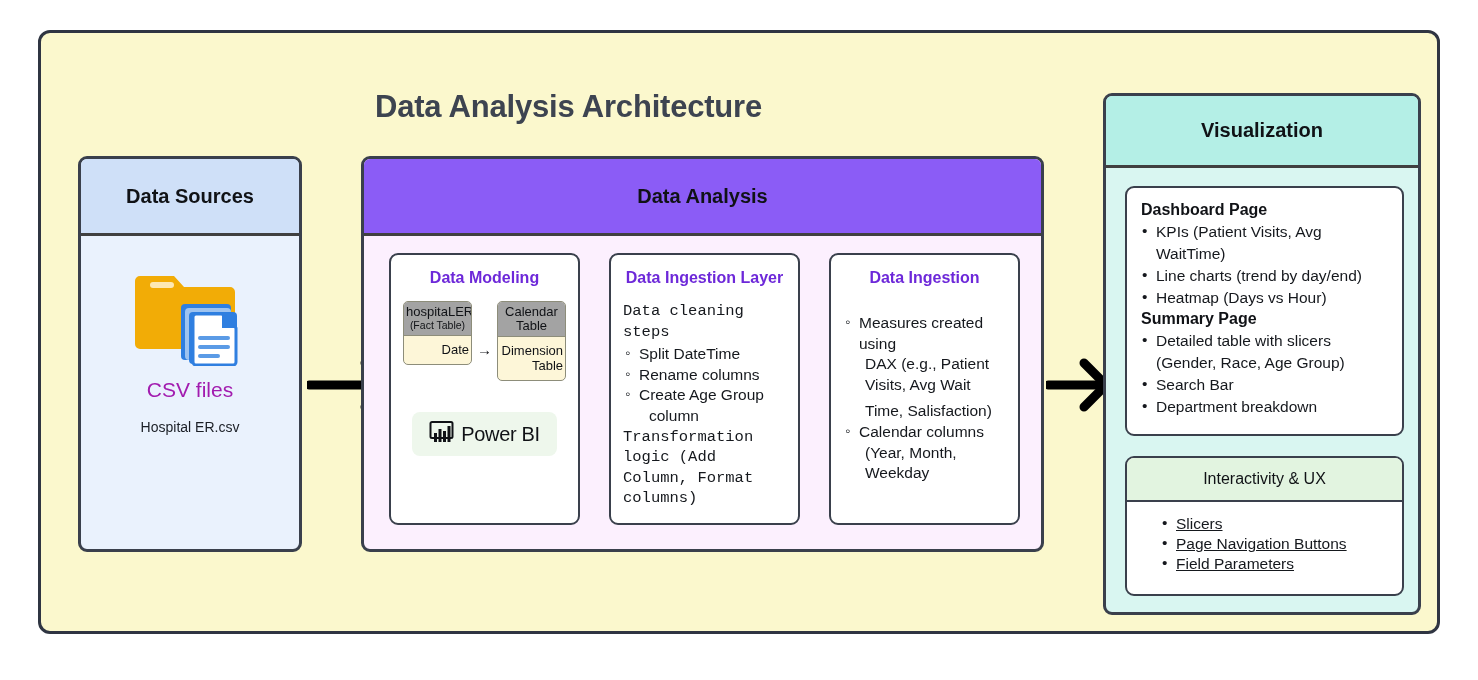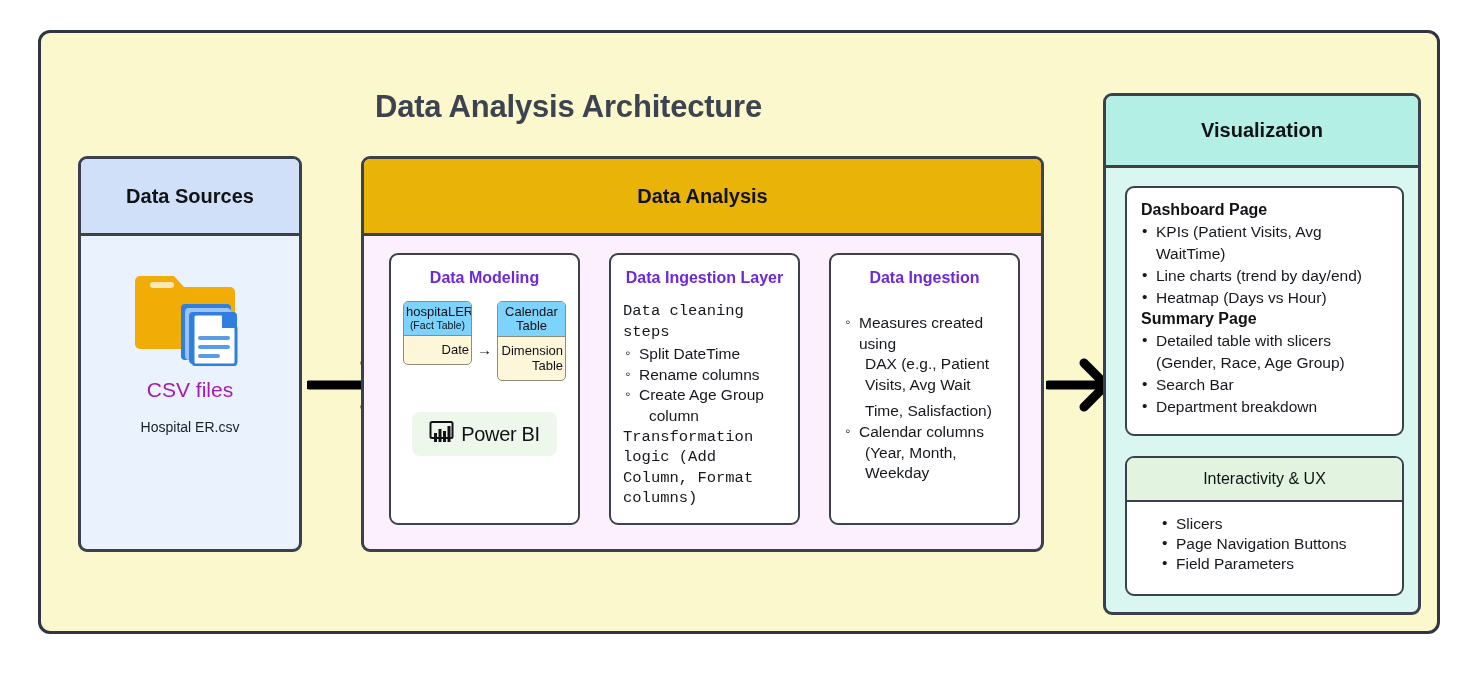--- a/index.html
+++ b/index.html
@@ -23,40 +23,40 @@
   #panel-sources .panel-head{height:77px;background:#cfe0f8;font-size:20px;}
   #src-body{position:relative;height:316px;}
   #src-icon{position:absolute;left:50%;top:26px;transform:translateX(-50%);}
   #src-label{position:absolute;left:0;top:142px;width:100%;text-align:center;
              font-size:21px;color:#a21caf;}
   #src-file{position:absolute;left:0;top:183px;width:100%;text-align:center;
             font-size:14px;color:#1b1f26;}
 
   
   #panel-analysis{left:320px;top:123px;width:683px;height:396px;background:#fcf0fe;}
-  #panel-analysis .panel-head{height:77px;background:#eab308;font-size:20px;}
+  #panel-analysis .panel-head{height:77px;background:#8b5cf6;font-size:20px;}
   #ana-body{position:relative;height:316px;}
   .subcard{position:absolute;top:17px;width:191px;height:272px;background:#ffffff;
            border:2px solid #3a404c;border-radius:9px;box-sizing:border-box;
            padding:14px 12px 0;}
   .subcard-title{text-align:center;font-size:16px;font-weight:bold;color:#6d28d9;margin-bottom:14px;}
   #card-modeling{left:25px;}
   #card-ingestion{left:245px;}
   #card-enrichment{left:465px;}
 
   .body-text{font-size:15.5px;color:#15181d;line-height:1.33;font-family:Liberation Mono, monospace;}
   ul.hollow{list-style:none;margin:0;padding:0;}
   ul.hollow li{position:relative;padding-left:16px;font-size:15.5px;color:#15181d;line-height:1.33;}
   ul.hollow li:before{content:"\25E6";position:absolute;left:2px;top:-1px;font-size:15px;}
   .cont{padding-left:26px;font-size:15.5px;color:#15181d;line-height:1.33;}
 
   
   #model-tables{position:relative;height:97px;display:flex;align-items:flex-start;justify-content:center;}
   .dtable{width:72px;border:1px solid #8d8d7a;border-radius:5px;overflow:hidden;background:#fdf6d8;}
-  .dtable .th{background:#7dd3fc;border-bottom:1px solid #8d8d7a;padding:3px 2px 4px;text-align:center;}
+  .dtable .th{background:#a3a3a3;border-bottom:1px solid #8d8d7a;padding:3px 2px 4px;text-align:center;}
   .dtable .th .t1{font-size:13px;color:#101216;line-height:1.05;}
   .dtable .th .t2{font-size:10.5px;color:#101216;line-height:1.15;}
   .dtable .td{padding:7px 2px;text-align:right;font-size:13px;color:#101216;line-height:1.1;}
   #rel-arrow{align-self:center;margin:0 5px;font-size:15px;color:#101216;line-height:1;}
 
   #powerbi{margin:14px auto 0;width:145px;height:44px;background:#eef7ec;border-radius:8px;
            display:flex;align-items:center;justify-content:center;gap:7px;}
   #powerbi-word{font-size:20px;color:#101216;letter-spacing:-0.3px;}
 
   
@@ -68,21 +68,21 @@
   #card-dashboard{top:18px;height:250px;padding:13px 14px 0;}
   #card-interactivity{top:288px;height:140px;overflow:hidden;}
   #interactivity-head{height:42px;background:#e2f4e0;border-bottom:2px solid #3a404c;
                       display:flex;align-items:center;justify-content:center;
                       font-size:16px;color:#101216;}
   #interactivity-body{padding:12px 0 0 34px;}
   .sec-head{font-size:16px;font-weight:bold;color:#101216;margin:0 0 2px;}
   ul.solid{list-style:none;margin:0;padding:0;}
   ul.solid li{position:relative;padding-left:15px;font-size:15.5px;color:#15181d;line-height:1.42;}
   ul.solid li:before{content:"\2022";position:absolute;left:1px;top:-1px;}
-  ul.solid.tight li{line-height:1.3;}
+  ul.solid.tight li{line-height:1.3;text-decoration:underline;}
 
   
   .flow-arrow{position:absolute;}
 </style>
 </head>
 <body>
 
 <div id="canvas">
 
   <div id="diagram-title">Data Analysis Architecture</div>

